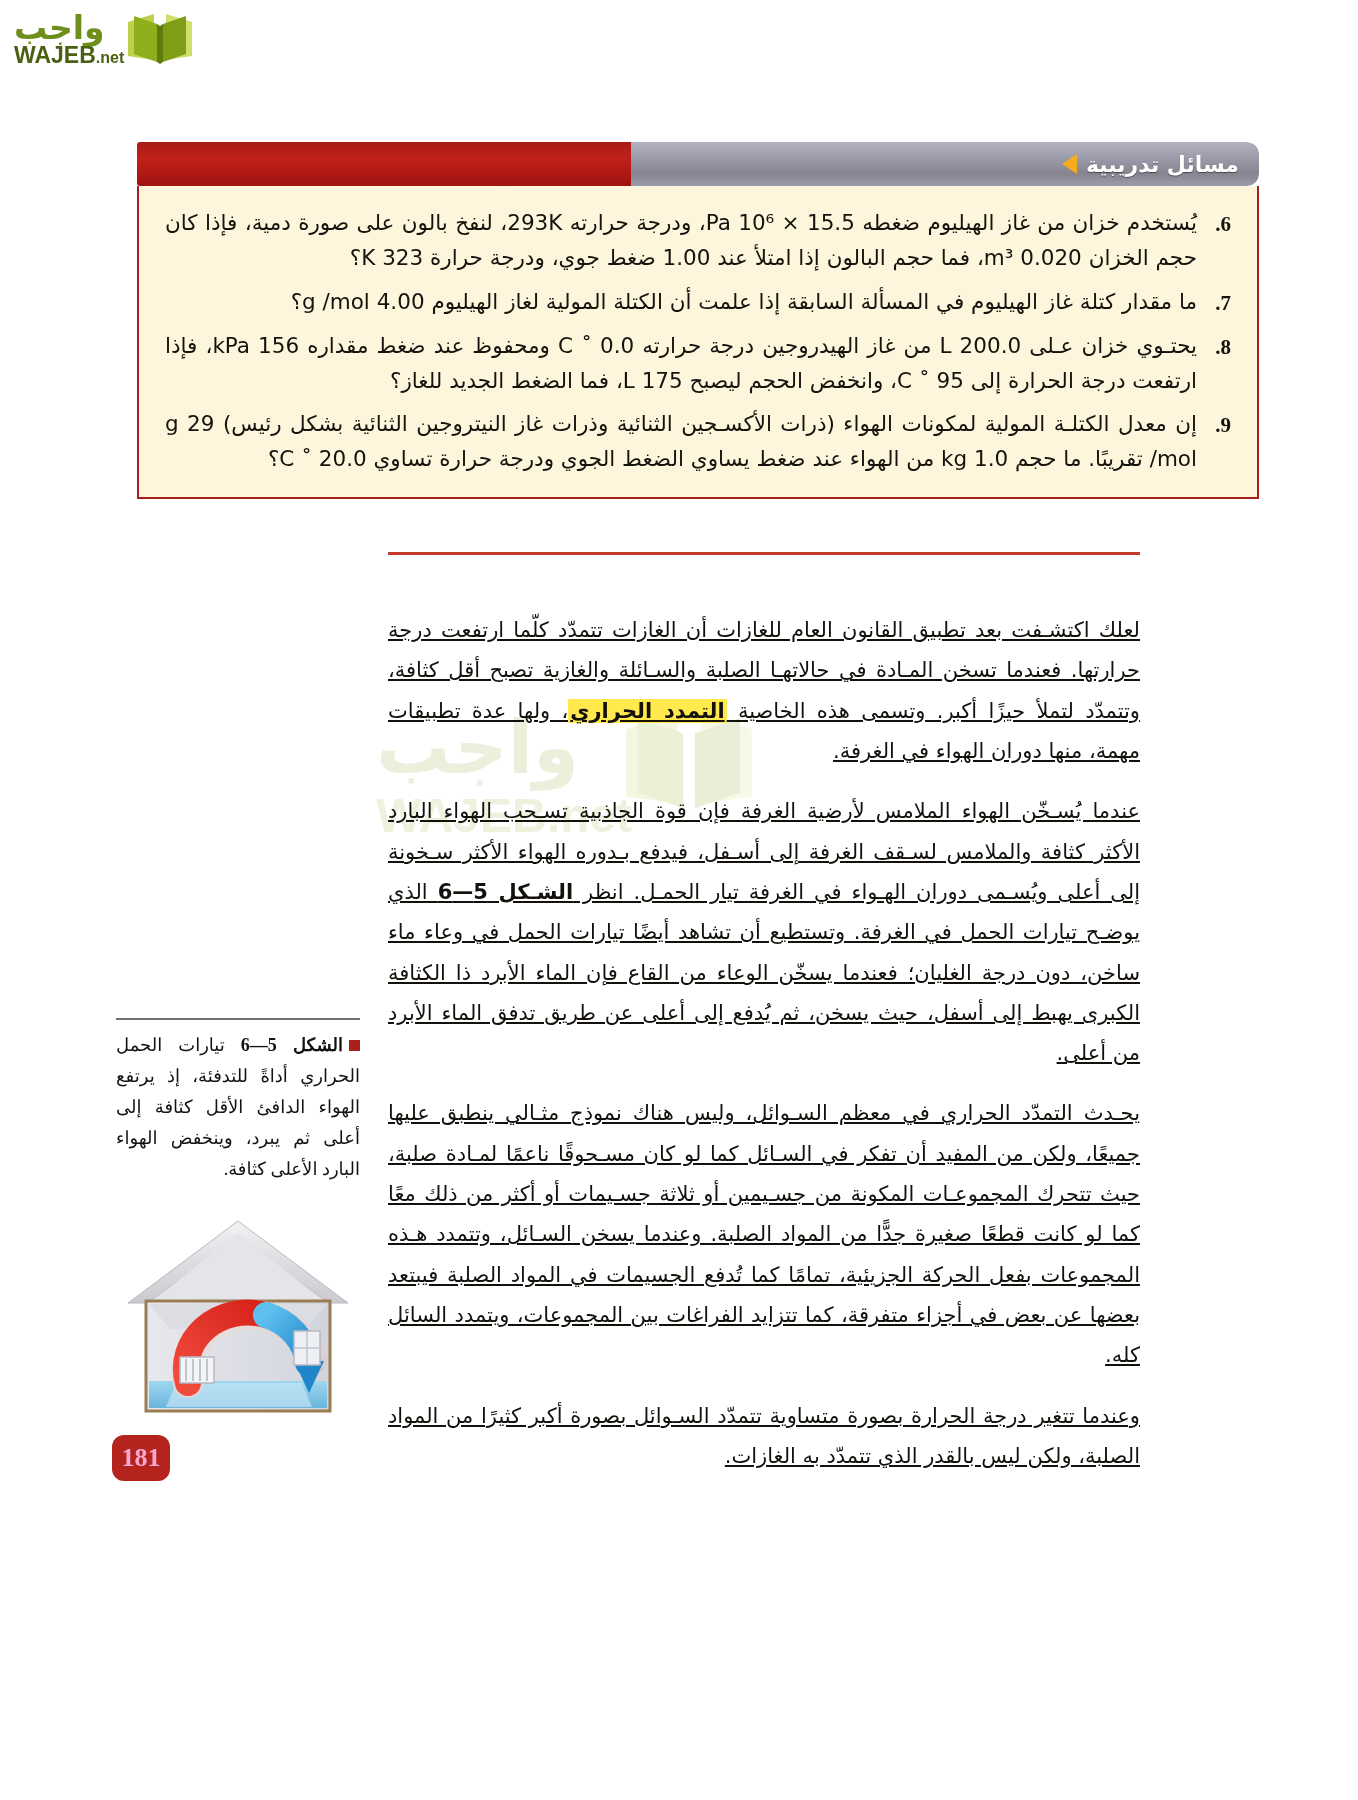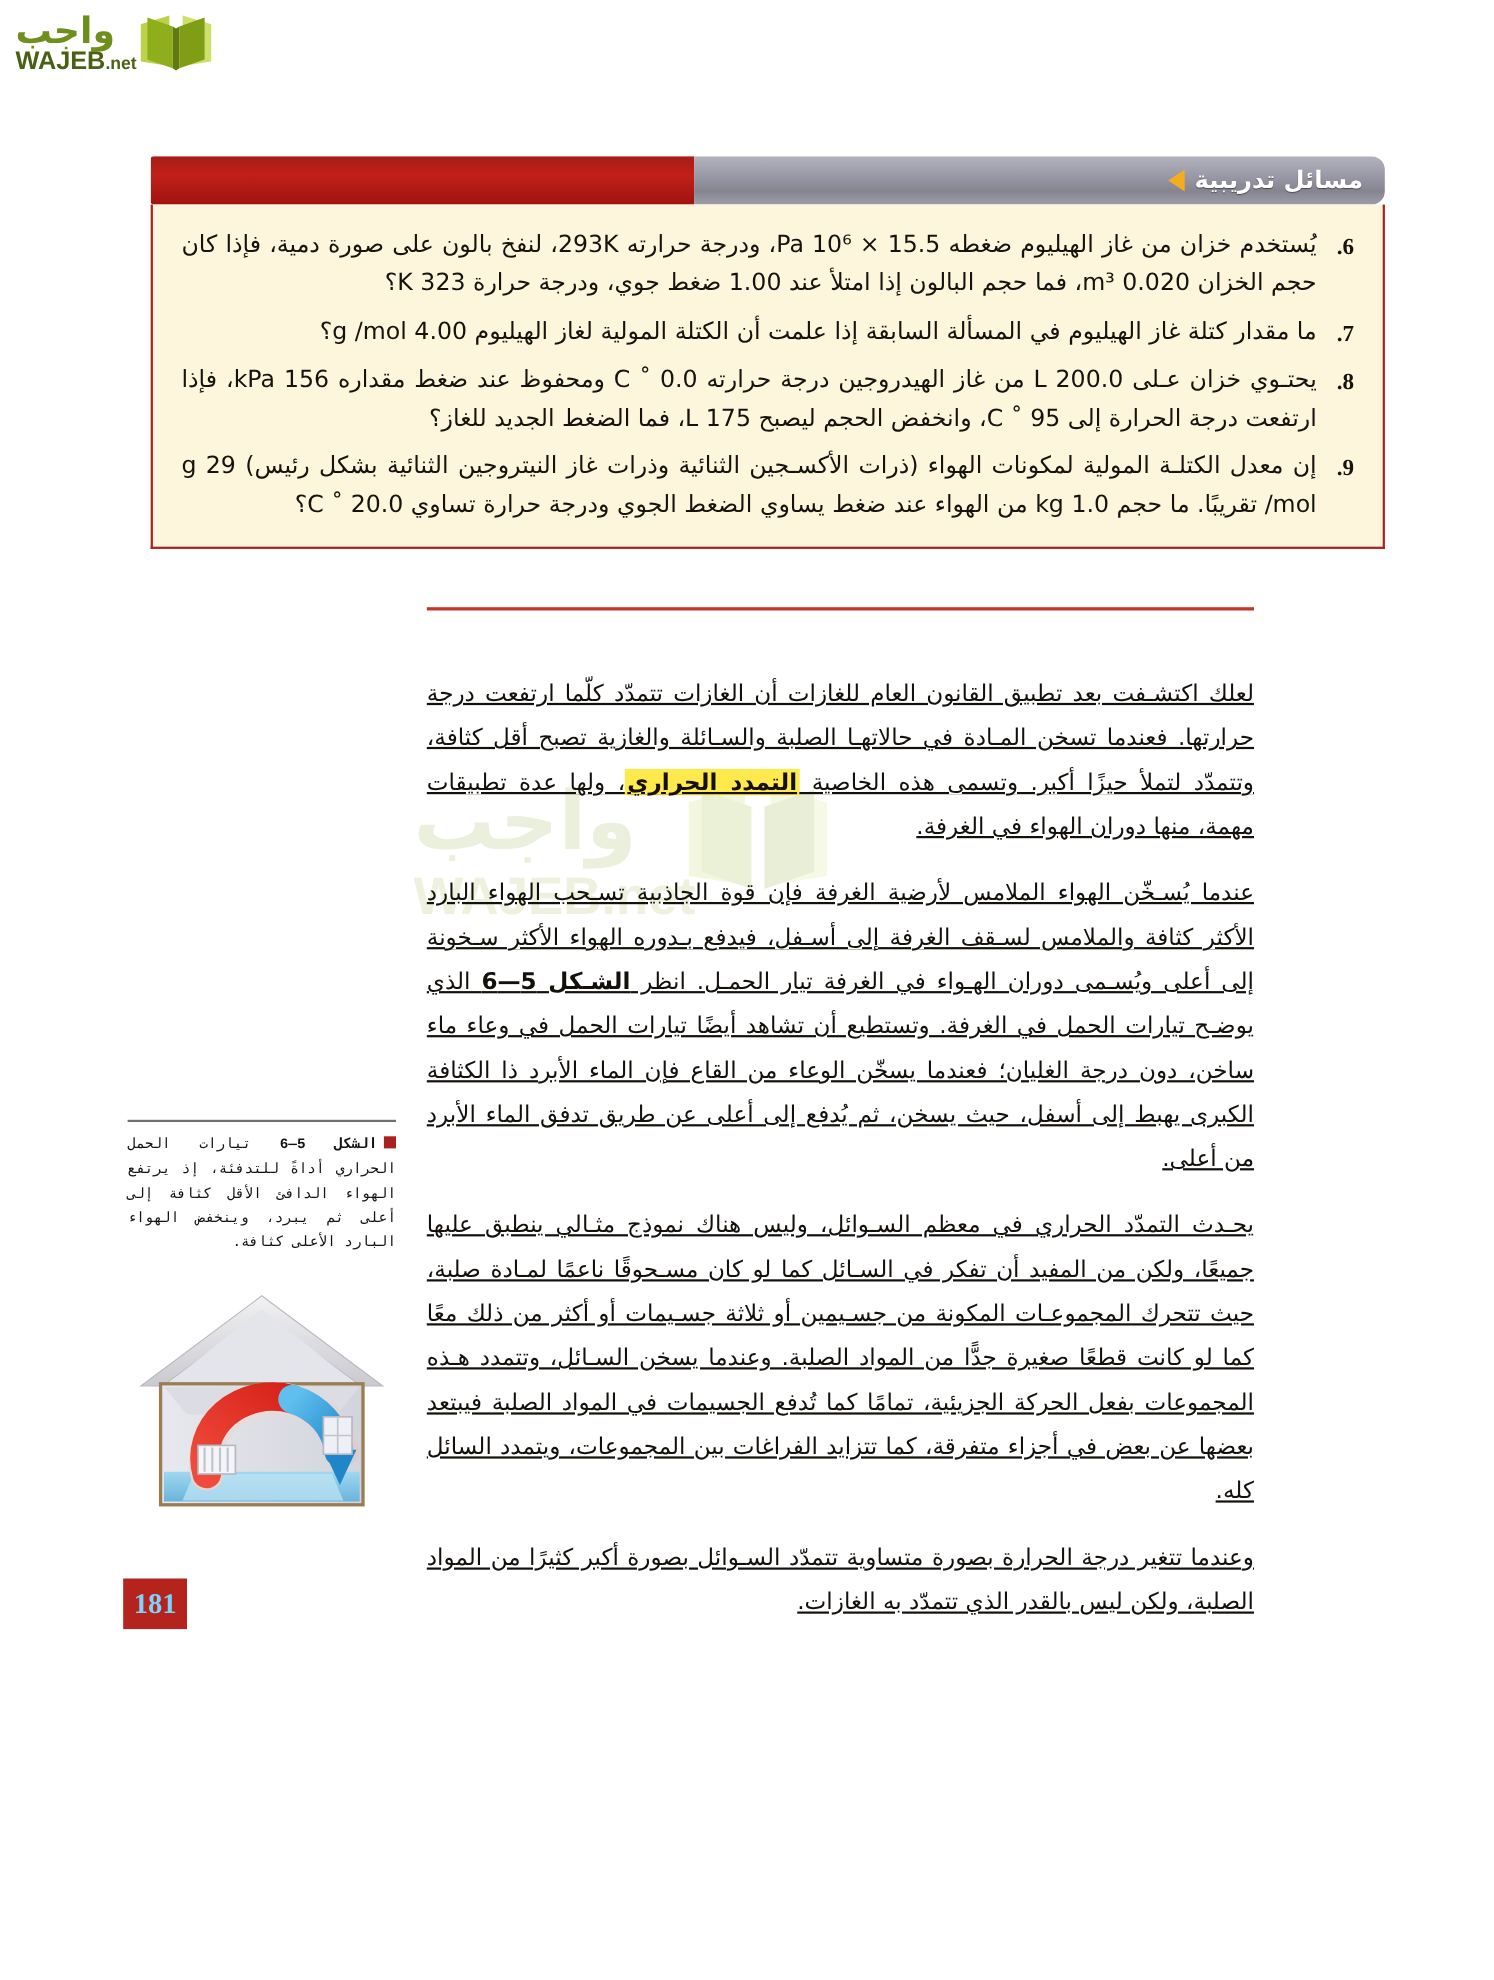--- a/index.html
+++ b/index.html
@@ -105,40 +105,41 @@
   .hl { background:#ffe94d; padding:0 2px; font-weight:bold; color:#14110d; }
   .bold { font-weight:bold; }
 
   
   .side {
     position:absolute; left:116px; top:1018px; width:244px;
     direction:rtl; text-align:right;
   }
   .side-rule { border-top:2px solid #6f6f6f; margin-bottom:10px; }
   .side-cap {
-    font-size:13px; line-height:1.72; color:#141210;
+    font-size:18px; line-height:1.72; color:#141210;
     text-align:justify; text-align-last:right;
-    font-family:Liberation Mono, monospace;
+    font-family:Liberation Serif, serif;
   }
   .side-cap .marker {
     display:inline-block; width:11px; height:11px;
     background:#a8211c; margin-left:6px;
   }
   .side-cap .lead { font-weight:bold; }
 
   .fig { position:relative; width:244px; height:215px; margin-top:26px; }
 
   
   .pgnum {
     position:absolute; left:112px; top:1435px;
     width:58px; height:46px;
-    background:#b4241d; color:#7dd3fc;
+    background:#b4241d; color:#f9a8d4;
     display:flex; align-items:center; justify-content:center;
     font-size:26px; font-weight:bold;
     font-family:"Liberation Serif",serif;
+    border-radius:12px;
   }
 
   
   .wm {
     position:absolute; left:362px; top:700px;
     width:420px; height:170px; opacity:.17; pointer-events:none;
   }
   .wm-ar {
     position:absolute; left:14px; top:4px;
     font-size:74px; font-weight:bold; color:#8fa83b;

